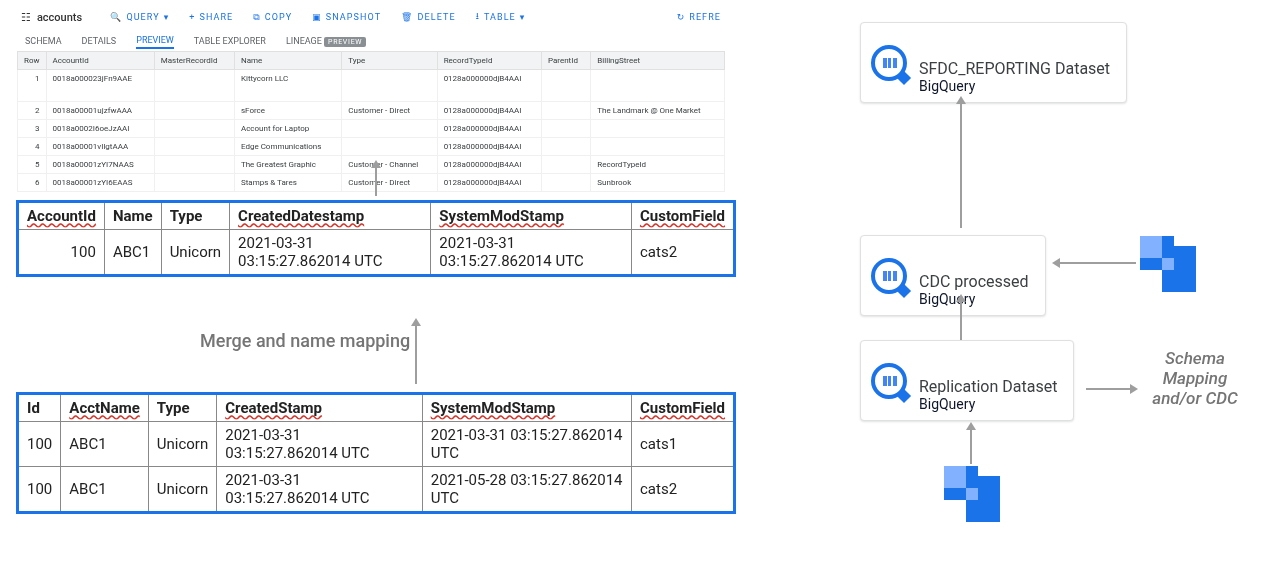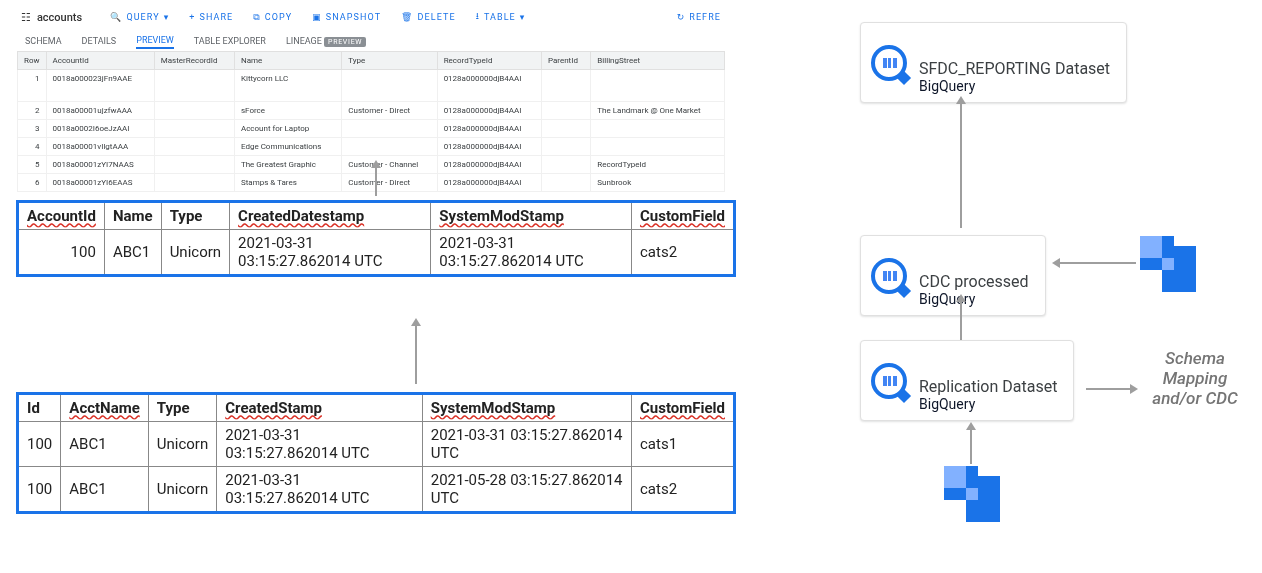--- a/index.html
+++ b/index.html
@@ -199,20 +199,21 @@
       <td class="rnum">100</td>
       <td>ABC1</td>
       <td>Unicorn</td>
       <td>2021-03-31 03:15:27.862014 UTC</td>
       <td>2021-03-31 03:15:27.862014 UTC</td>
       <td>cats2</td>
     </tr>
       </tbody>
   </table>
 
+  <div class="merge-label">Merge and name mapping</div>
   <div class="arrow" style="left:415px; top:320px; height:64px;"></div>
 
   <table id="table-source" class="data-table">
     <thead>
         <tr>
       <th>Id</th>
       <th><span class="squiggle">AcctName</span></th>
       <th>Type</th>
       <th><span class="squiggle">CreatedStamp</span></th>
       <th><span class="squiggle">SystemModStamp</span></th>

